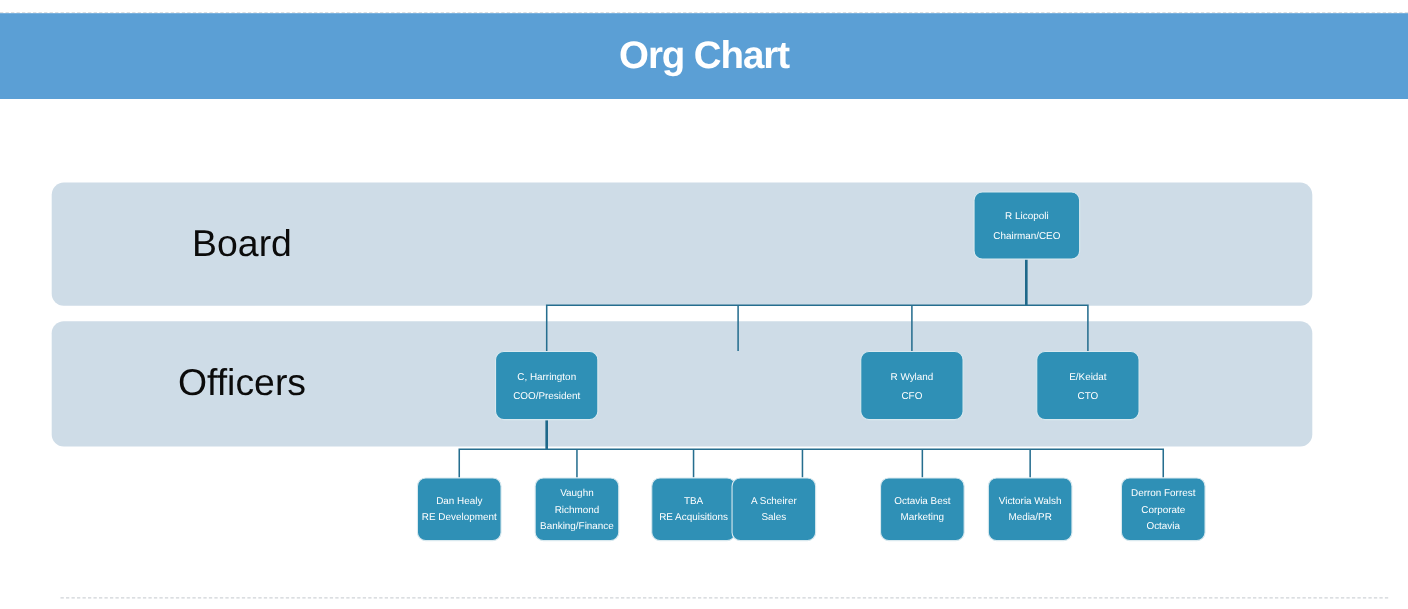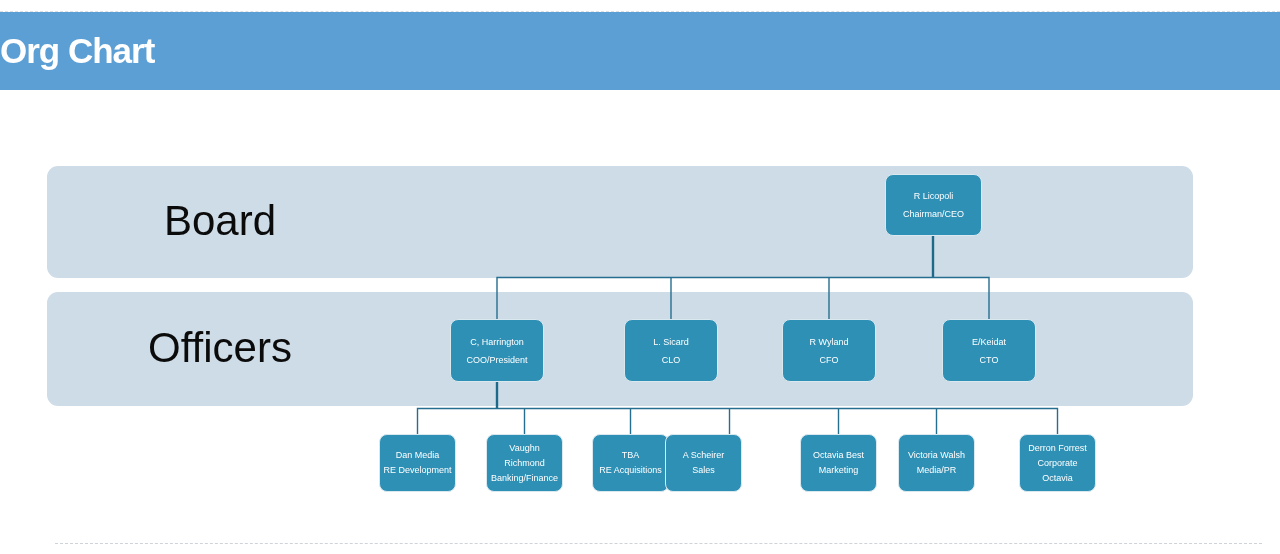--- a/index.html
+++ b/index.html
@@ -1,35 +1,35 @@
 <!DOCTYPE html>
 <html><head>
 <meta charset="utf-8">
 <style>
   html,body{margin:0;padding:0;background:#ffffff;}
   body{font-family:"Liberation Sans", sans-serif;}
   #canvas{position:relative;width:1280px;height:554px;background:#ffffff;overflow:hidden;}
 
   
   .header{position:absolute;left:0;top:12px;width:1280px;height:78px;background:#5B9FD5;
-          display:flex;align-items:center;justify-content:flex-start;}
+          display:flex;align-items:center;justify-content:center;}
   .header-title{color:#ffffff;font-size:35px;font-weight:bold;letter-spacing:-1px;}
 
   
   .boundary{position:absolute;height:0;border-top:1px dashed #cfd3d7;}
   .boundary.top{left:0;top:11px;width:1280px;border-top-color:#dde0e3;}
   .boundary.bottom{left:55px;top:543px;width:1207px;}
 
   
   .band{position:absolute;left:47px;width:1146px;background:#CEDCE7;border-radius:11px;}
   .band.board{top:166px;height:112px;}
   .band.officers{top:292px;height:114px;}
   .band.directors{top:419px;height:113px;}
   .band-label{position:absolute;left:0;width:346px;text-align:center;color:#0b0b0b;
-              font-size:42px;line-height:1;top:50%;transform:translateY(-52%);}
+              font-size:34px;line-height:1;top:50%;transform:translateY(-52%);}
 
   
   svg.connectors{position:absolute;left:0;top:0;width:1280px;height:554px;pointer-events:none;}
   .c-thin{fill:none;stroke:#266E8F;stroke-width:1.4;}
   .c-thick{fill:none;stroke:#1E688A;stroke-width:2.4;}
 
   
   .node{position:absolute;background:#2F90B6;border:1.5px solid #D9E9EF;border-radius:8px;
         box-sizing:border-box;color:#ffffff;display:flex;flex-direction:column;
         align-items:center;justify-content:center;text-align:center;padding:2px;}
@@ -78,35 +78,31 @@
 
   <div class="node lvl1">
     <span class="node-line">R Licopoli</span>
     <span class="node-line">Chairman/CEO</span>
   </div>
 
   <div class="node lvl2" style="left:450px">
     <span class="node-line">C, Harrington</span>
     <span class="node-line">COO/President</span>
   </div>
-  <div class="node lvl2" style="left:624px">
-    <span class="node-line">L. Sicard</span>
-    <span class="node-line">CLO</span>
-  </div>
   <div class="node lvl2" style="left:782px">
     <span class="node-line">R Wyland</span>
     <span class="node-line">CFO</span>
   </div>
   <div class="node lvl2" style="left:942px">
     <span class="node-line">E/Keidat</span>
     <span class="node-line">CTO</span>
   </div>
 
   <div class="node lvl3" style="left:379px">
-    <span class="node-line">Dan Media</span>
+    <span class="node-line">Dan Healy</span>
     <span class="node-line">RE Development</span>
 
   </div>
   <div class="node lvl3" style="left:592px">
     <span class="node-line">TBA</span>
     <span class="node-line">RE Acquisitions</span>
 
   </div>
   <div class="node lvl3" style="left:486px">
     <span class="node-line">Vaughn</span>

